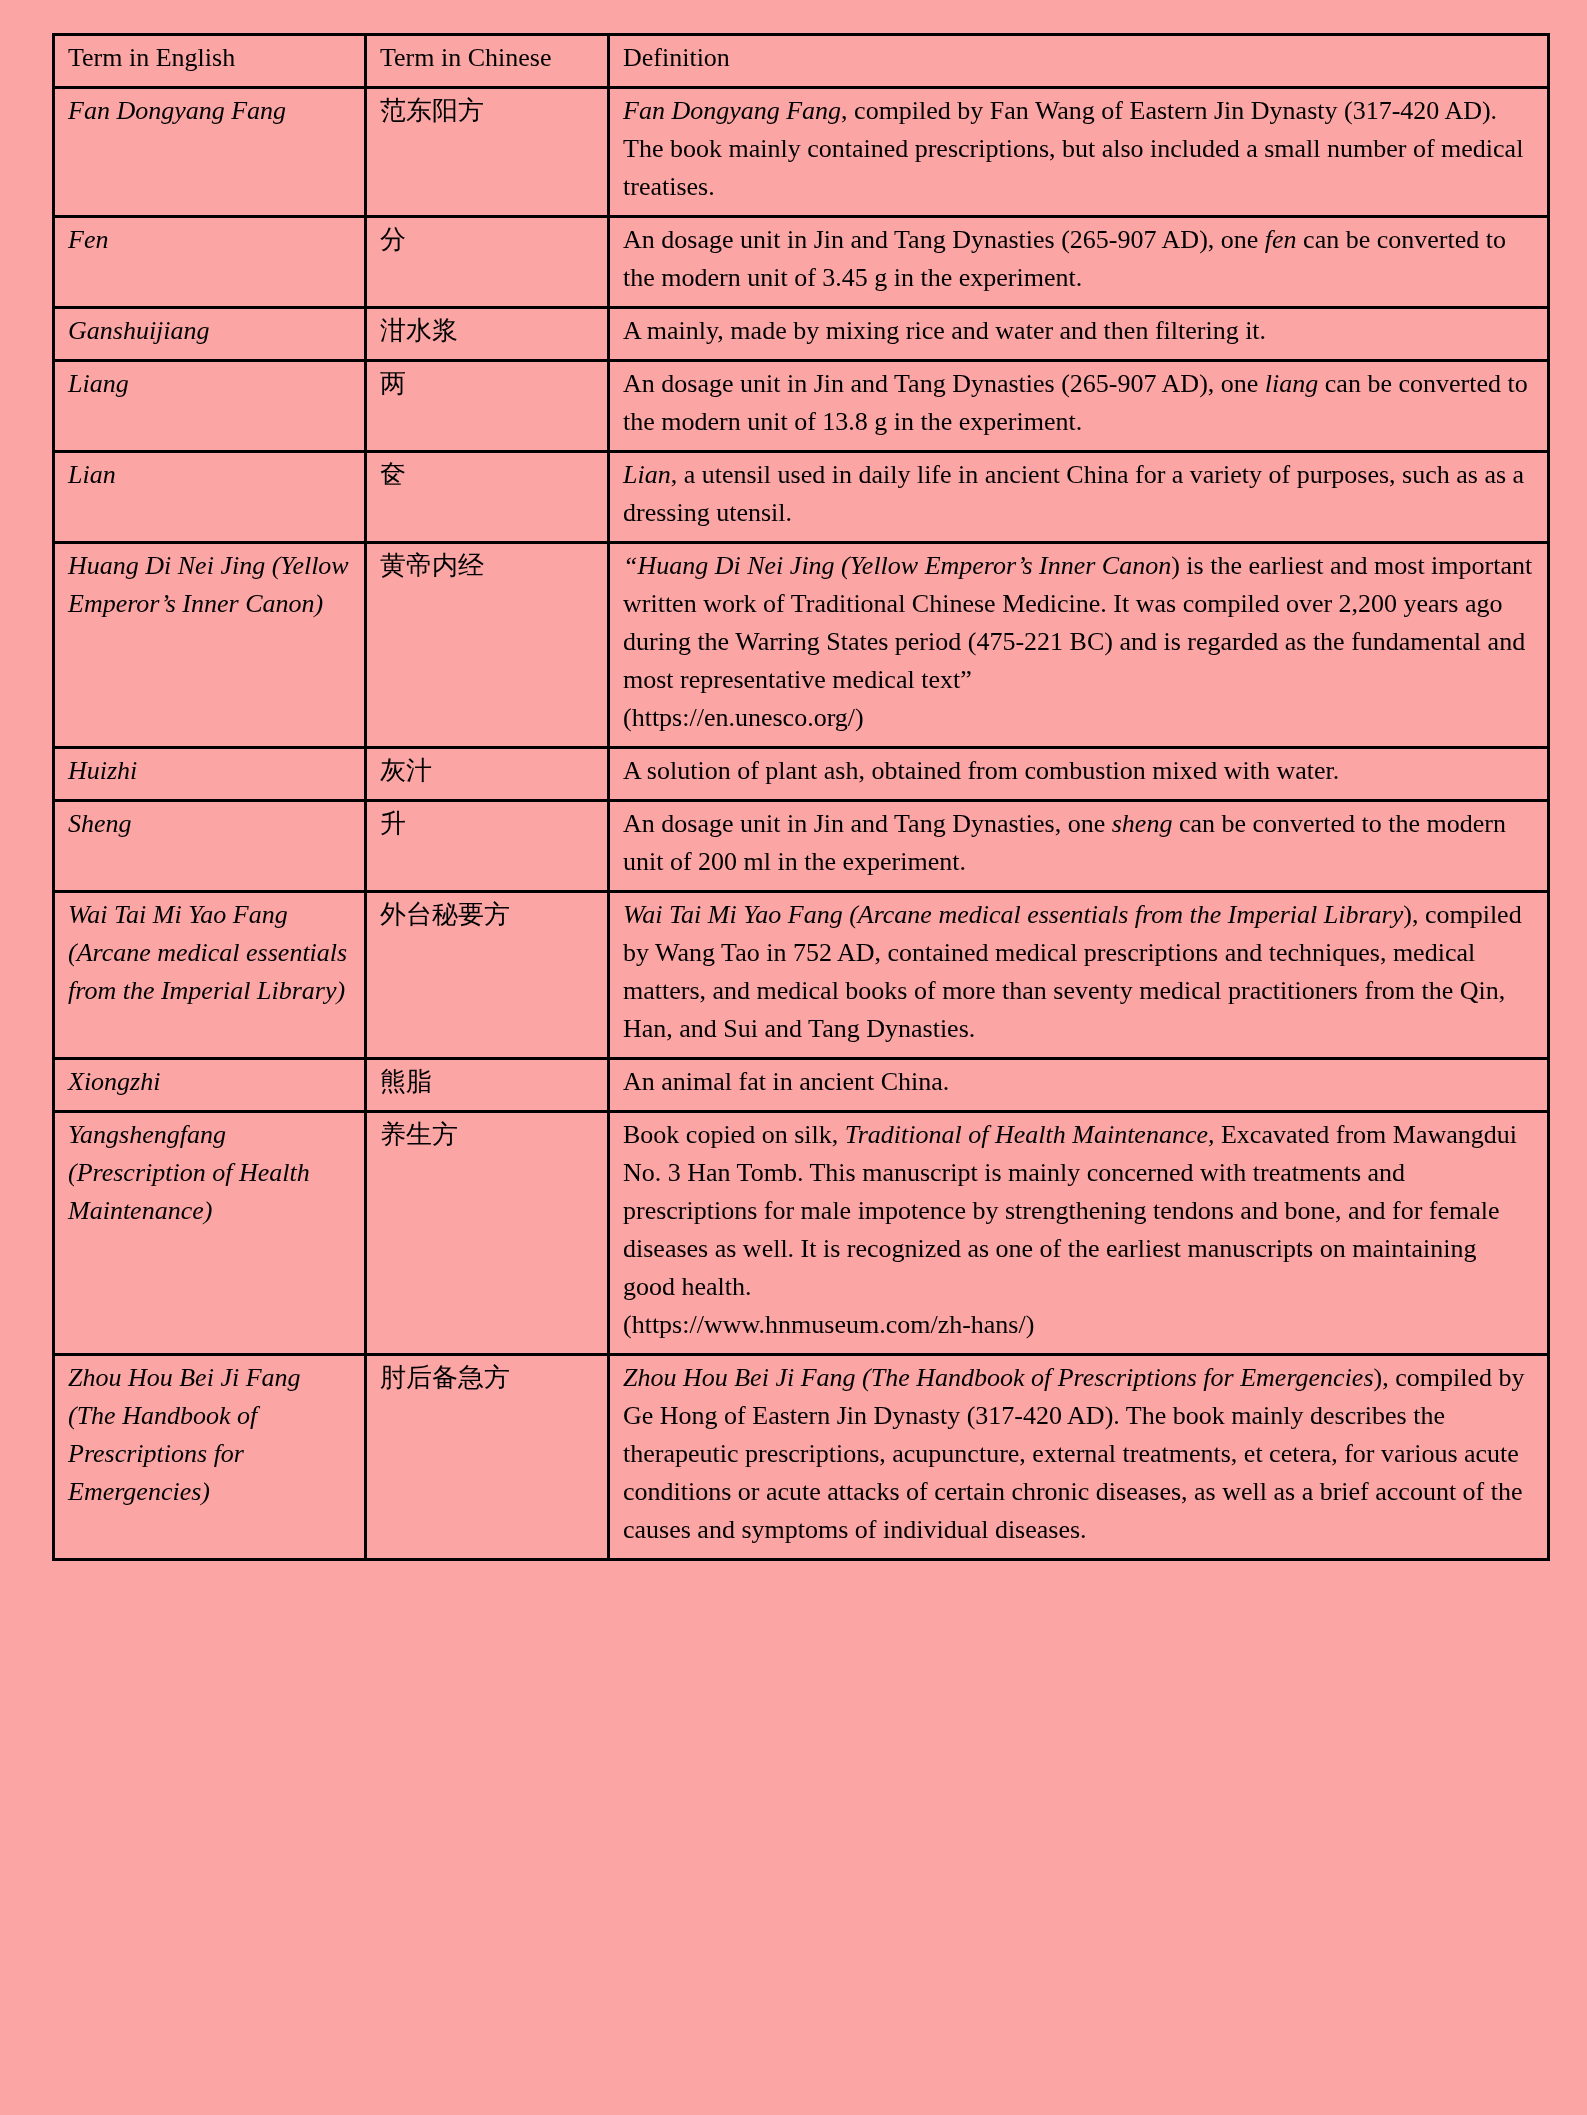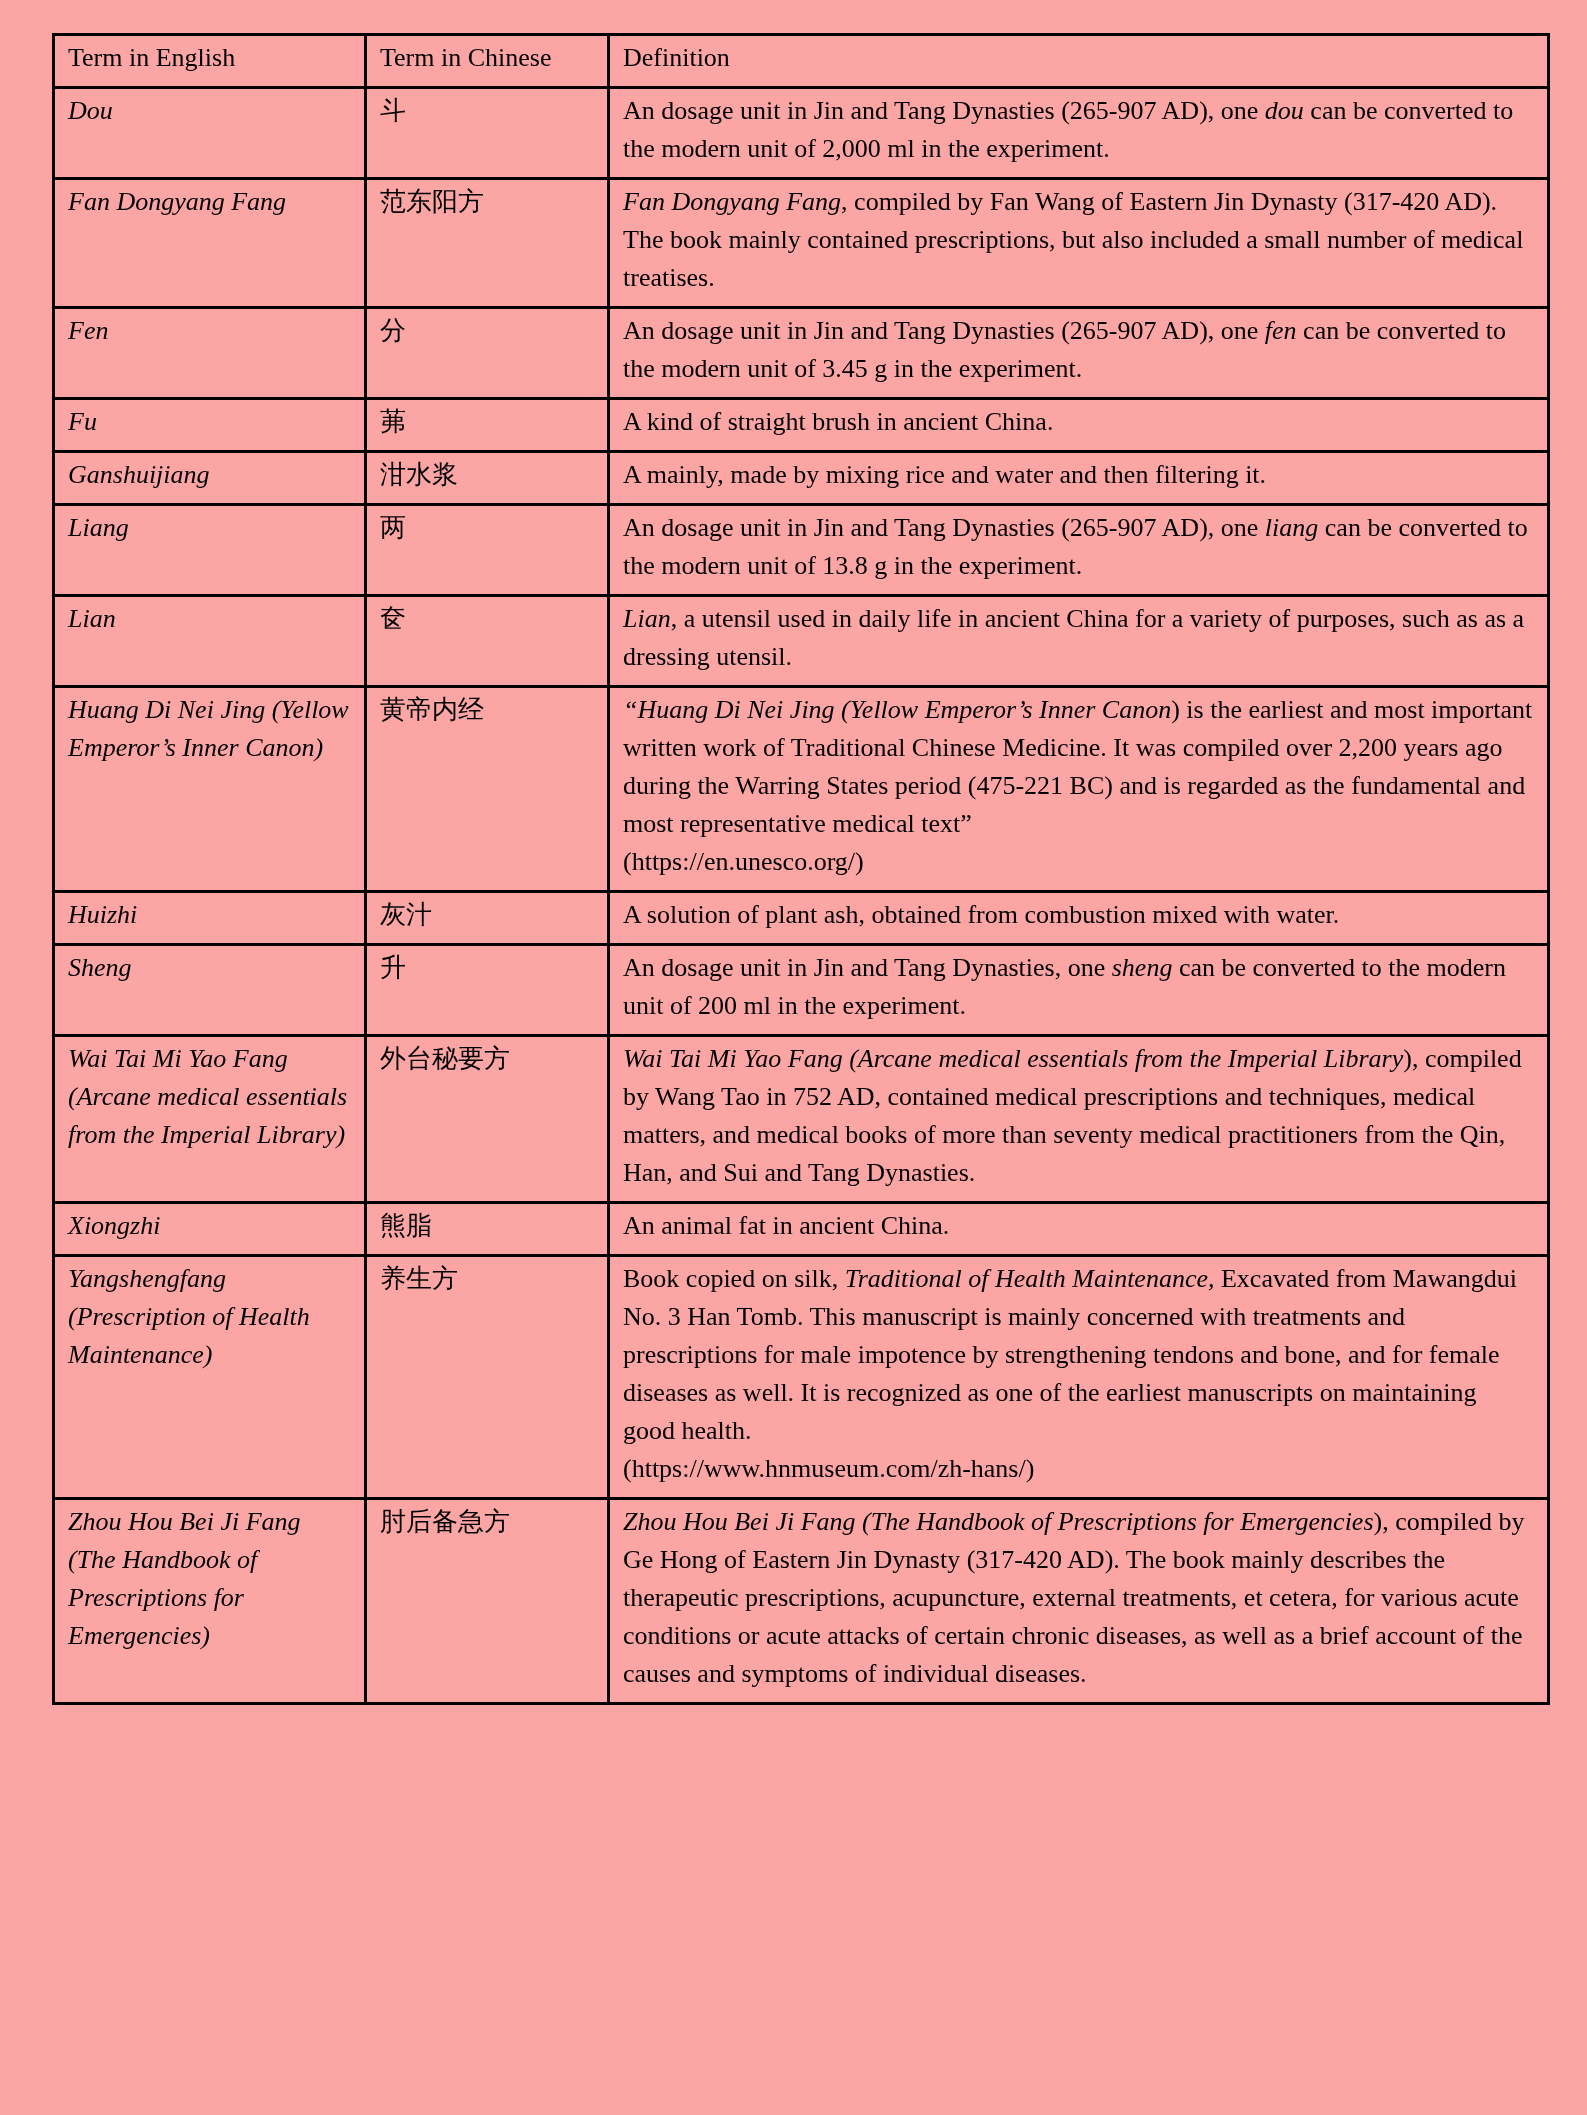--- a/index.html
+++ b/index.html
@@ -54,38 +54,28 @@
     </colgroup>
     <thead>
       <tr>
         <th>Term in English</th>
         <th>Term in Chinese</th>
         <th>Definition</th>
       </tr>
     </thead>
     <tbody>
         <tr>
-          <td class="c1"><span>Dou</span></td>
-          <td class="c2"><span>斗</span></td>
-          <td class="c3"><span>An dosage unit in Jin and Tang Dynasties (265-907 AD), one </span><i>dou</i><span> can be converted to the modern unit of 2,000 ml in the experiment.</span></td>
-        </tr>
-        <tr>
           <td class="c1"><span>Fan Dongyang Fang</span></td>
           <td class="c2"><span>范东阳方</span></td>
           <td class="c3"><i>Fan Dongyang Fang</i><span>, compiled by Fan Wang of Eastern Jin Dynasty (317-420 AD). The book mainly contained prescriptions, but also included a small number of medical treatises.</span></td>
         </tr>
         <tr>
           <td class="c1"><span>Fen</span></td>
           <td class="c2"><span>分</span></td>
           <td class="c3"><span>An dosage unit in Jin and Tang Dynasties (265-907 AD), one </span><i>fen</i><span> can be converted to the modern unit of 3.45 g in the experiment.</span></td>
-        </tr>
-        <tr>
-          <td class="c1"><span>Fu</span></td>
-          <td class="c2"><span>茀</span></td>
-          <td class="c3"><span>A kind of straight brush in ancient China.</span></td>
         </tr>
         <tr>
           <td class="c1"><span>Ganshuijiang</span></td>
           <td class="c2"><span>泔水浆</span></td>
           <td class="c3"><span>A mainly, made by mixing rice and water and then filtering it.</span></td>
         </tr>
         <tr>
           <td class="c1"><span>Liang</span></td>
           <td class="c2"><span>两</span></td>
           <td class="c3"><span>An dosage unit in Jin and Tang Dynasties (265-907 AD), one </span><i>liang</i><span> can be converted to the modern unit of 13.8 g in the experiment.</span></td>

